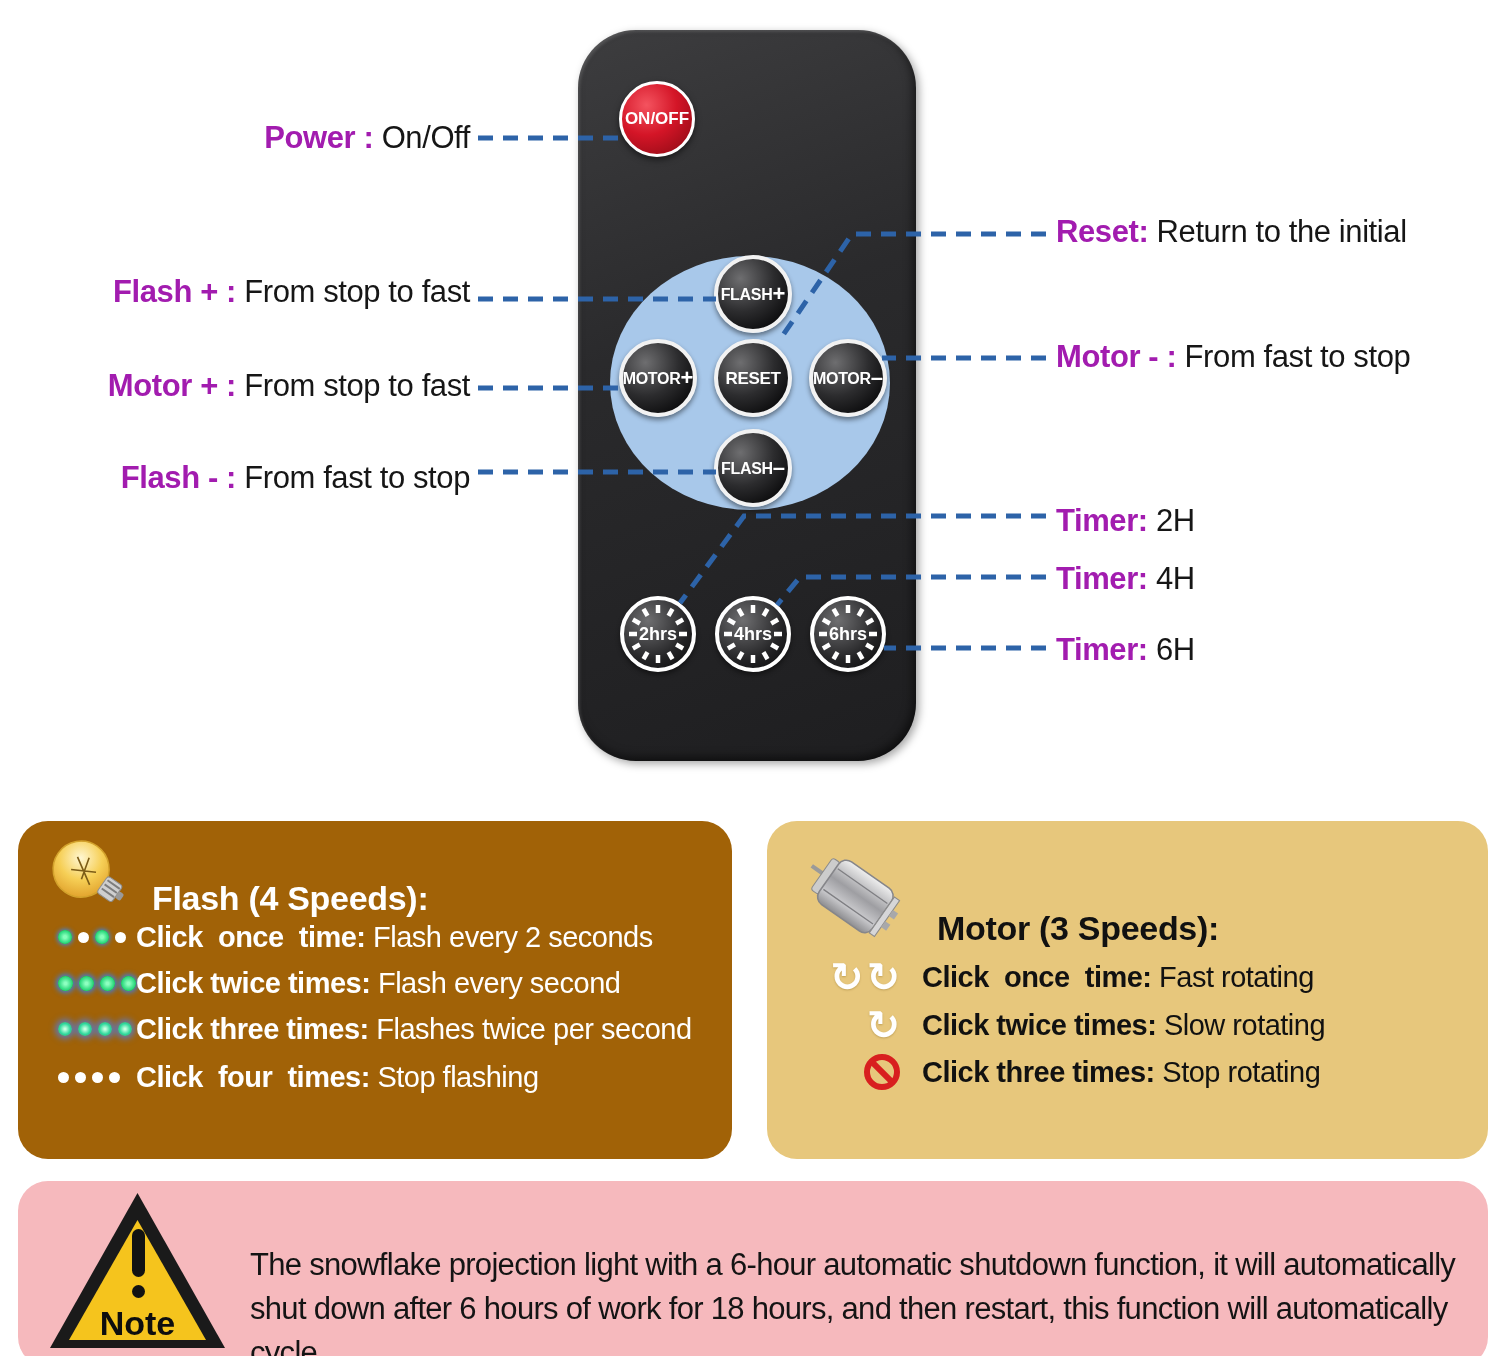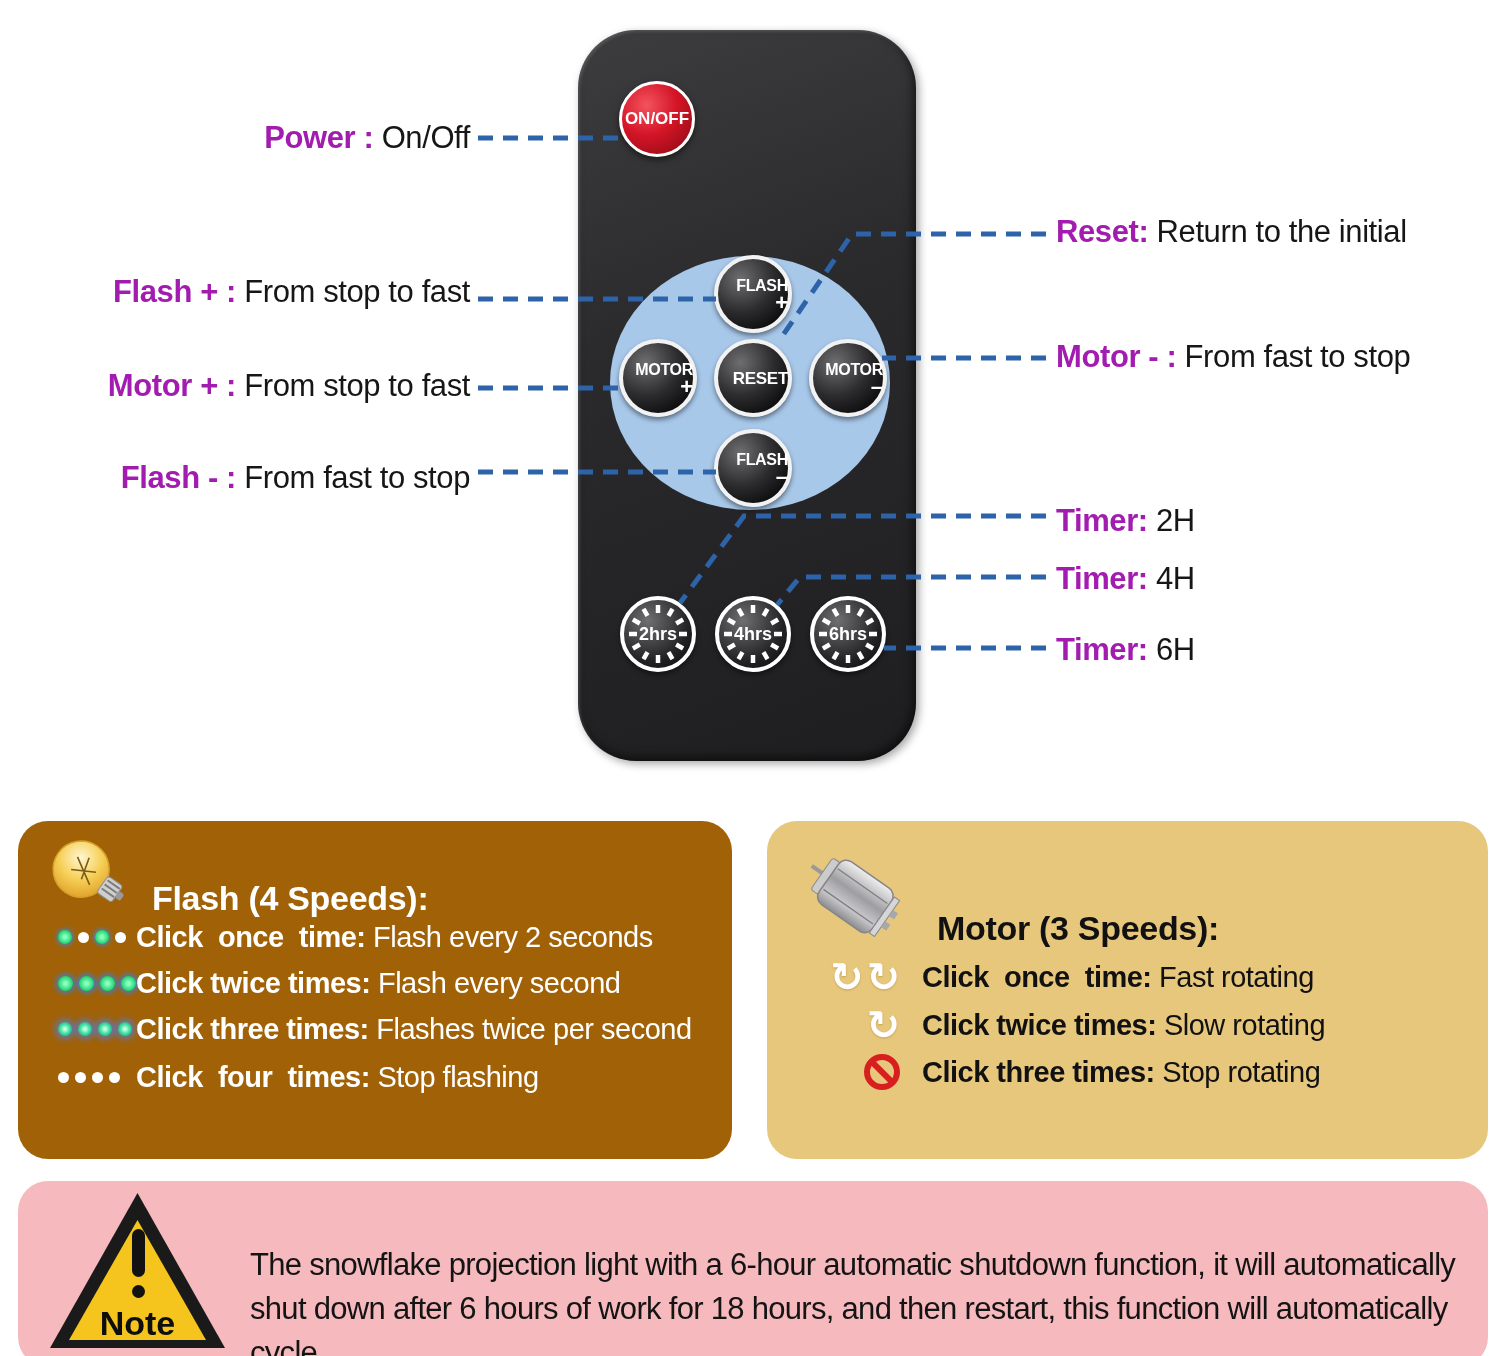--- a/index.html
+++ b/index.html
@@ -6,21 +6,21 @@
   #canvas{position:relative;width:1500px;height:1356px;background:#fff;overflow:hidden;
           font-family:"Liberation Sans",sans-serif;color:#111;margin-top:16px;}
 
   
   .remote{position:absolute;left:578px;top:14px;width:338px;height:731px;border-radius:58px;
           background:linear-gradient(160deg,#3d3d3f 0%,#2a2a2c 40%,#1e1e20 100%);
           box-shadow:3px 3px 8px rgba(0,0,0,.35), inset 2px 2px 3px rgba(255,255,255,.14), inset -3px -4px 10px rgba(0,0,0,.55);}
   .blue-circle{position:absolute;left:610px;top:240px;width:280px;height:254px;border-radius:50%;
           background:#a8c8ea;}
   .rbtn{position:absolute;width:78px;height:78px;border-radius:50%;box-sizing:border-box;
-          border:4px solid #f2f2f2;display:flex;flex-direction:column;align-items:flex-end;justify-content:center;
+          border:4px solid #f2f2f2;display:flex;flex-direction:row;align-items:center;justify-content:center;
           background:radial-gradient(circle at 32% 28%,#6e6e70 0%,#2c2c2e 48%,#060607 88%);
           color:#fff;font-weight:bold;box-shadow:0 3px 5px rgba(0,0,0,.45);}
   .rbtn .l1{font-size:16px;line-height:17px;letter-spacing:-.3px;}
   .rbtn .l2{font-size:22px;line-height:18px;}
   .rbtn.reset .l1{font-size:17px;}
   .power{position:absolute;left:619px;top:65px;width:76px;height:76px;border-radius:50%;box-sizing:border-box;
           border:3px solid #fff;display:flex;align-items:center;justify-content:center;
           background:radial-gradient(circle at 35% 30%,#f4535f 0%,#d41527 45%,#8c0a14 95%);
           color:#fff;font-weight:bold;font-size:17px;box-shadow:0 3px 6px rgba(0,0,0,.5);}
   .tbtn{position:absolute;width:76px;height:76px;border-radius:50%;box-sizing:border-box;border:4px solid #fff;

